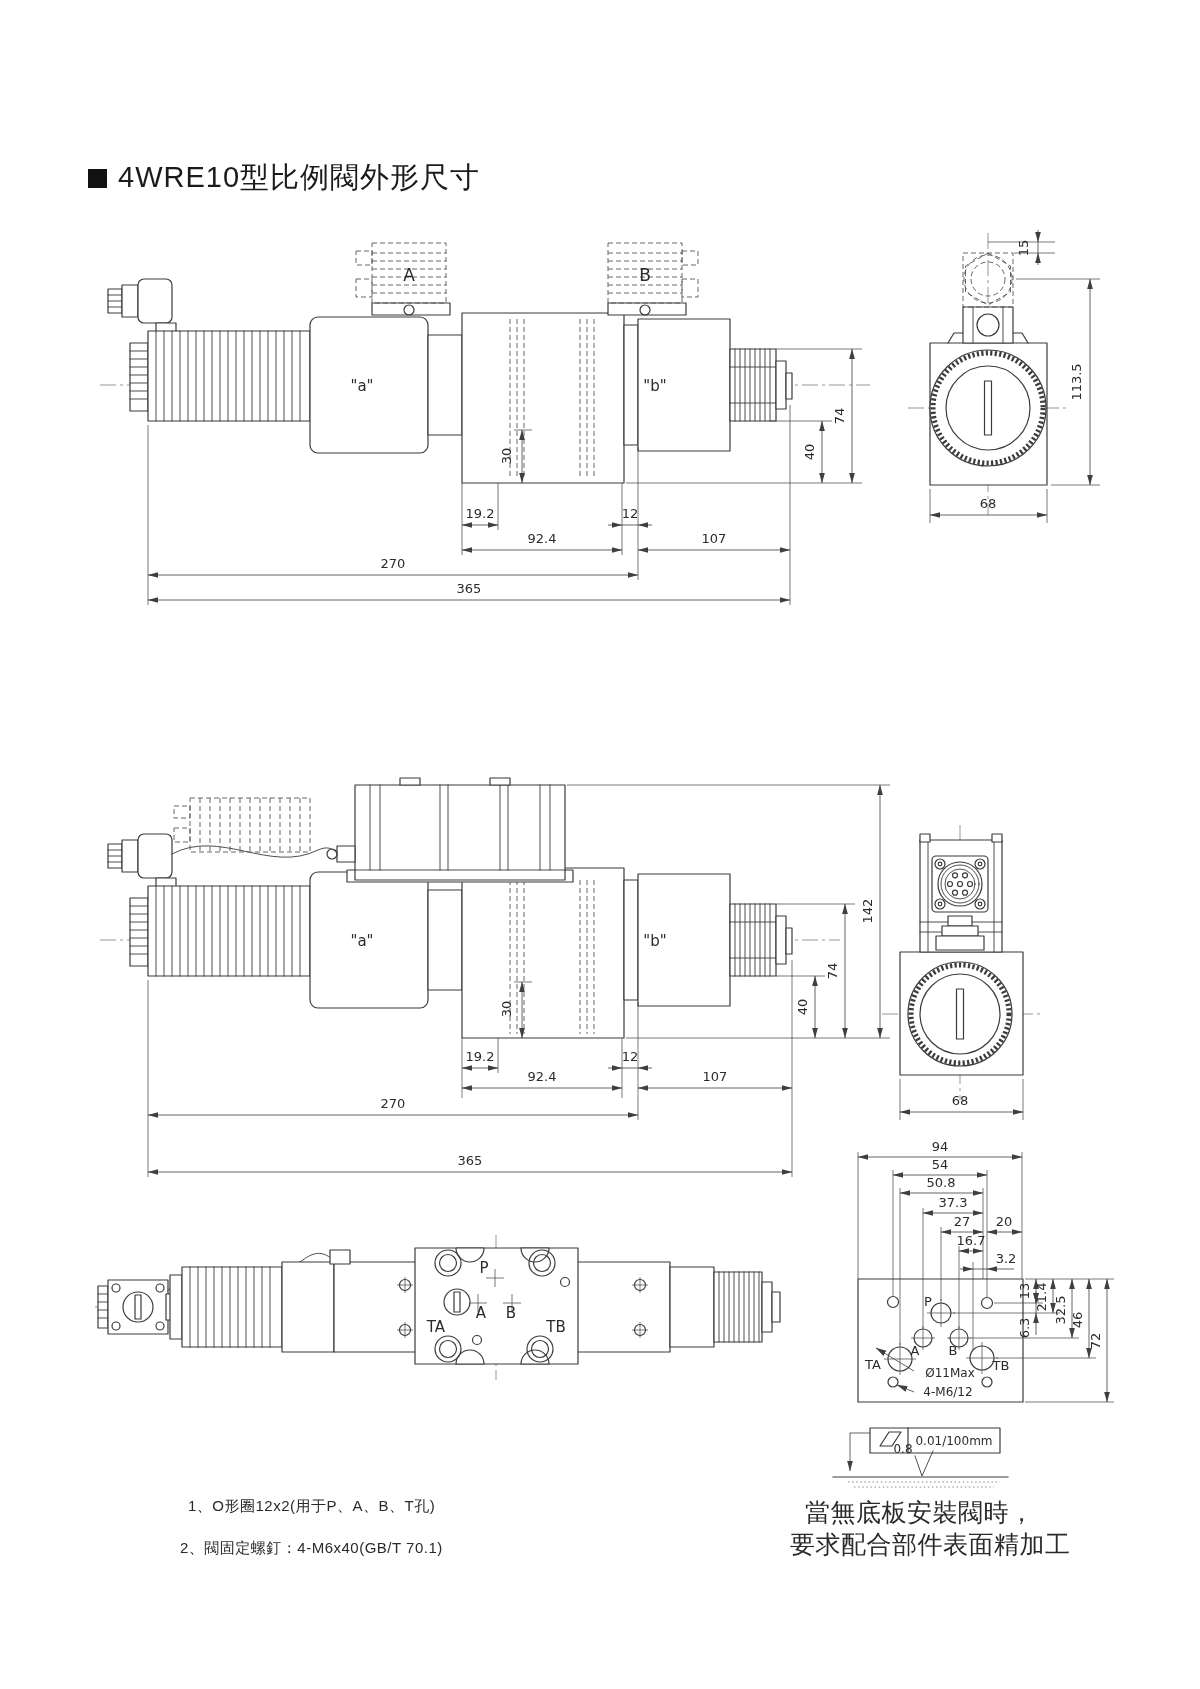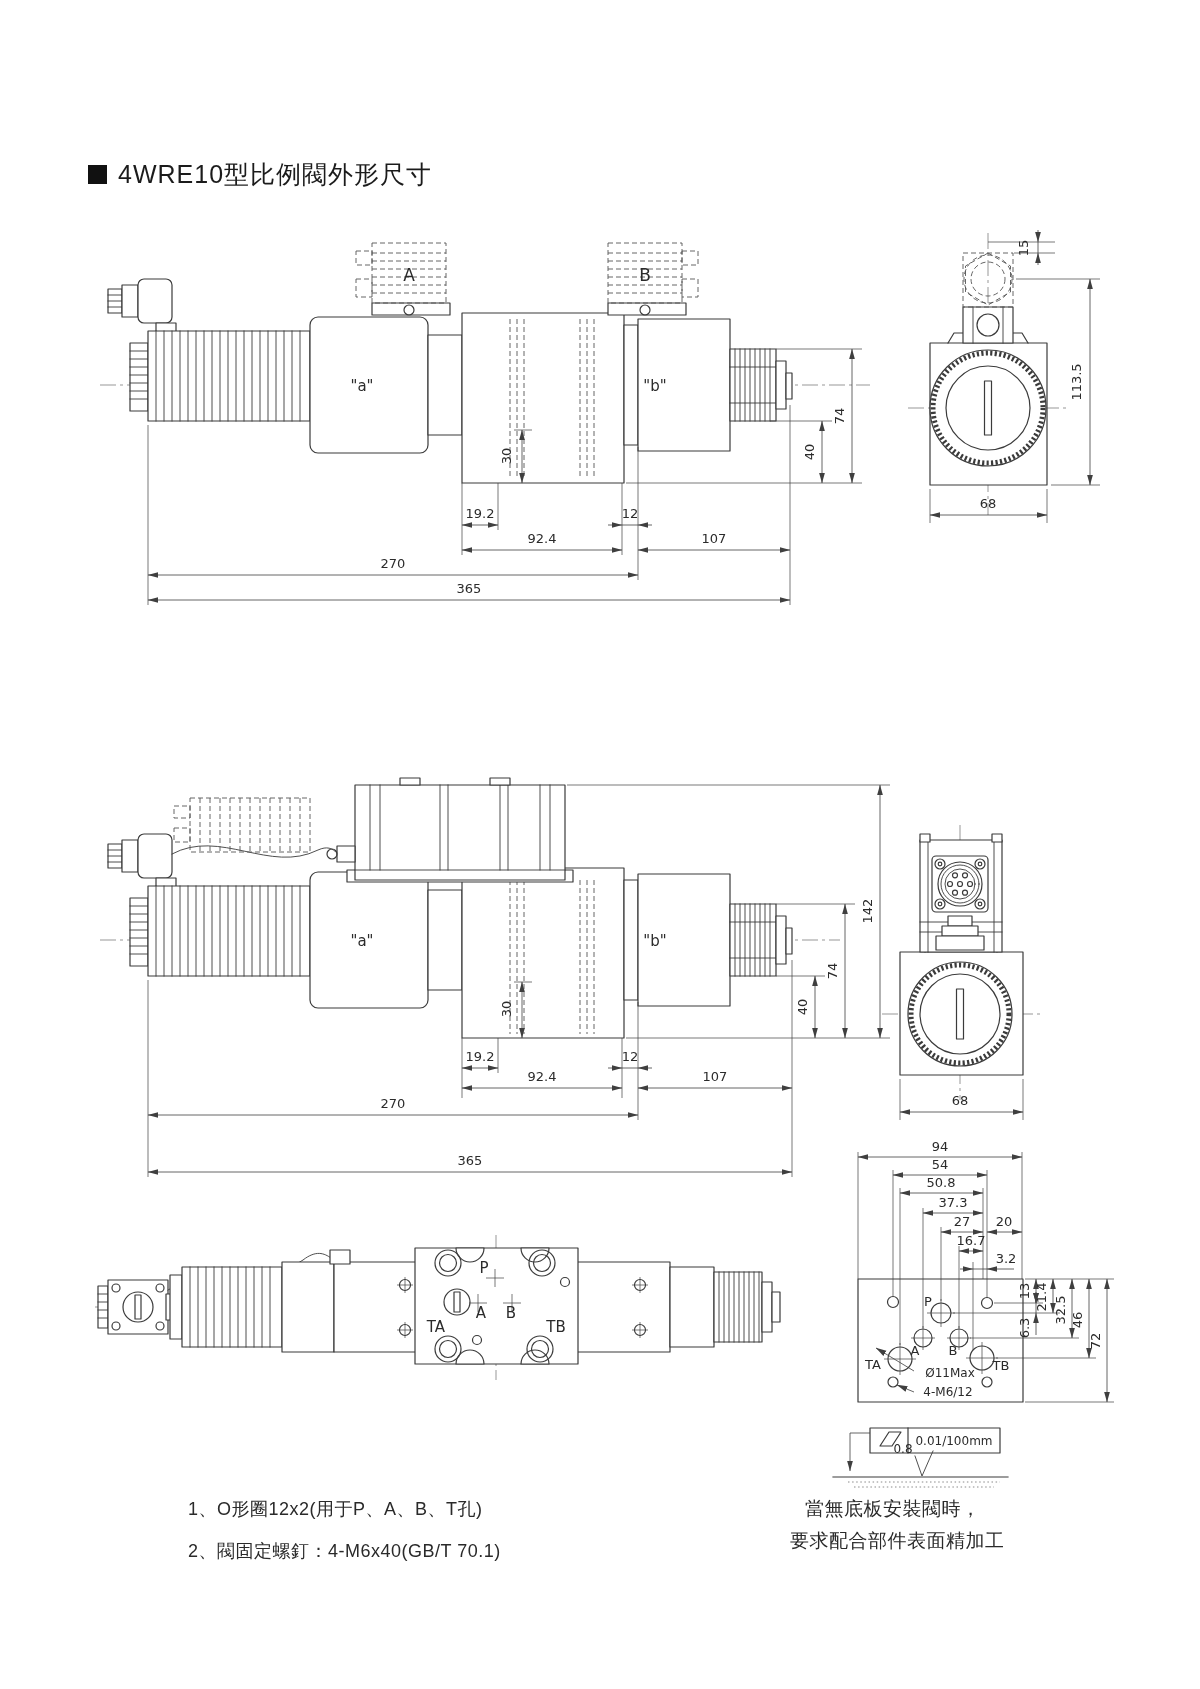--- a/index.html
+++ b/index.html
@@ -1,22 +1,22 @@
 <!DOCTYPE html>
 <html><head>
 <meta charset="utf-8">
 <style>
   html,body{margin:0;padding:0;background:#fff}
   .sheet{position:relative;width:1200px;height:1689px;background:#ffffff;
          font-family:"Liberation Sans",sans-serif;overflow:hidden}
   .sec-title{position:absolute;display:flex;align-items:center;gap:11px;
-             color:#1b1b1b;font-size:25px;font-weight:500;letter-spacing:1px}
+             color:#1b1b1b;font-size:29px;font-weight:500;letter-spacing:1px}
   .sec-title .sq{width:19px;height:19px;background:#111;flex:0 0 auto}
-  .note{position:absolute;font-size:18px;color:#2a2a2a;letter-spacing:.5px}
-  .note.r{font-size:19px}
+  .note{position:absolute;font-size:15px;color:#2a2a2a;letter-spacing:.5px}
+  .note.r{font-size:25px}
   svg{position:absolute;overflow:visible}
   svg text{font-family:"DejaVu Sans",sans-serif;font-size:13px;fill:#2b2b2b;text-anchor:middle}
   svg text.big{font-size:17px}
   svg text.mid{font-size:15px}
   svg text.sm{font-size:12px}
   .ln{fill:none;stroke:#3b3b3b;stroke-width:1.2;stroke-linejoin:round;stroke-linecap:square}
   .lnw{fill:#fff;stroke:#3b3b3b;stroke-width:1.2;stroke-linejoin:round}
   .thin{stroke-width:.9}
   .hid{fill:none;stroke:#555;stroke-width:.9;stroke-dasharray:5 3}
   .cl{fill:none;stroke:#6a6a6a;stroke-width:.7;stroke-dasharray:16 4 3 4}
@@ -447,17 +447,17 @@
     <path class="dim" d="M800 293H780V331" marker-end="url(#arw)"></path>
     <text class="sm" x="833" y="313">0.8</text>
     <path class="ln thin" d="M845 316 L852 336 L863 311"></path>
     <line class="ln" x1="763" y1="337" x2="938" y2="337"></line>
     <line class="dot" x1="778" y1="342" x2="930" y2="342"></line>
     <line class="dot" x1="784" y1="347" x2="924" y2="347"></line>
   </g>
 </svg>
 
 <div class="note" style="left:188px;top:1497px">1、O形圈12x2(用于P、A、B、T孔)</div>
-<div class="note" style="left:188px;top:1539px">2、閥固定螺釘：4-M6x40(GB/T 70.1)</div>
+<div class="note" style="left:180px;top:1539px">2、閥固定螺釘：4-M6x40(GB/T 70.1)</div>
 <div class="note r" style="left:805px;top:1496px">當無底板安裝閥時，</div>
 <div class="note r" style="left:790px;top:1528px">要求配合部件表面精加工</div>
 
 </div>
 
 </body></html>

